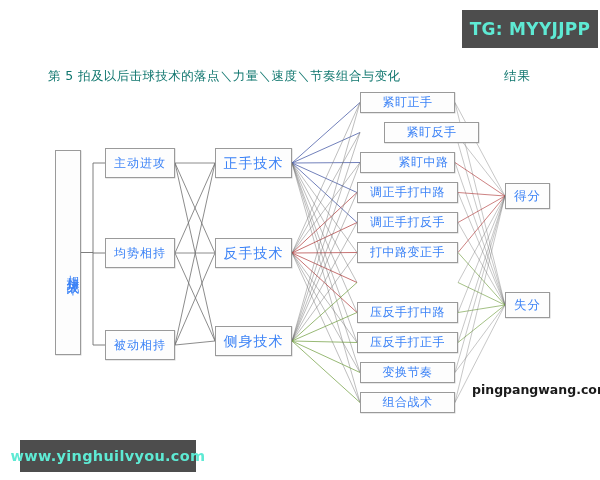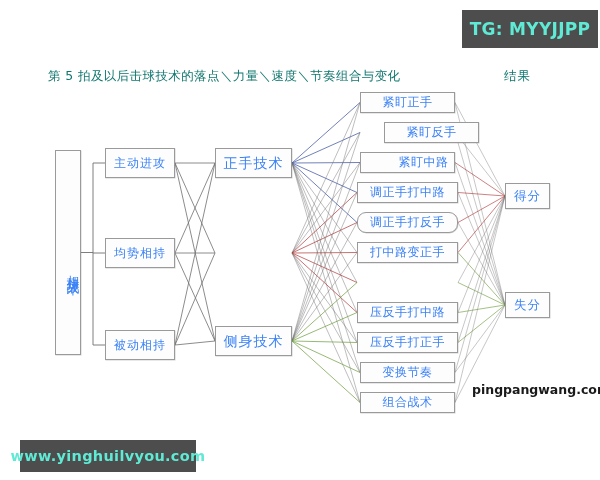--- a/index.html
+++ b/index.html
@@ -152,27 +152,28 @@
   <div class="caption" id="title-caption">第 5 拍及以后击球技术的落点＼力量＼速度＼节奏组合与变化</div>
   <div class="caption" id="result-caption">结果</div>
 
   <div class="node root" style="left:55px;top:150px;width:26px;height:205px;">相持球战术</div>
 
   <div class="node stage" style="left:105px;top:148px;width:70px;height:30px;">主动进攻</div>
   <div class="node stage" style="left:105px;top:238px;width:70px;height:30px;">均势相持</div>
   <div class="node stage" style="left:105px;top:330px;width:70px;height:30px;">被动相持</div>
 
   <div class="node tech" style="left:215px;top:148px;width:77px;height:30px;">正手技术</div>
+  <div class="node tech" style="left:215px;top:238px;width:77px;height:30px;">反手技术</div>
   <div class="node tech" style="left:215px;top:326px;width:77px;height:30px;">侧身技术</div>
 
   <div class="node mid" style="left:360px;top:92px;width:95px;height:21px;">紧盯正手</div>
   <div class="node mid" style="left:360px;top:122px;width:95px;height:21px;margin-left:24px;">紧盯反手</div>
   <div class="node mid" style="left:360px;top:152px;width:95px;height:21px;padding-left:32px;">紧盯中路</div>
   <div class="node mid" style="left:357px;top:182px;width:101px;height:21px;">调正手打中路</div>
-  <div class="node mid" style="left:357px;top:212px;width:101px;height:21px;border-radius:9px;">调正手打反手</div>
+  <div class="node mid" style="left:357px;top:212px;width:101px;height:21px;">调正手打反手</div>
   <div class="node mid" style="left:357px;top:242px;width:101px;height:21px;">打中路变正手</div>
   <div class="node mid" style="left:357px;top:302px;width:101px;height:21px;">压反手打中路</div>
   <div class="node mid" style="left:357px;top:332px;width:101px;height:21px;">压反手打正手</div>
   <div class="node mid" style="left:360px;top:362px;width:95px;height:21px;">变换节奏</div>
   <div class="node mid" style="left:360px;top:392px;width:95px;height:21px;">组合战术</div>
 
   <div class="node result" style="left:505px;top:183px;width:45px;height:26px;">得分</div>
   <div class="node result" style="left:505px;top:292px;width:45px;height:26px;">失分</div>
 
   <div id="pingpang-watermark">pingpangwang.com</div>

